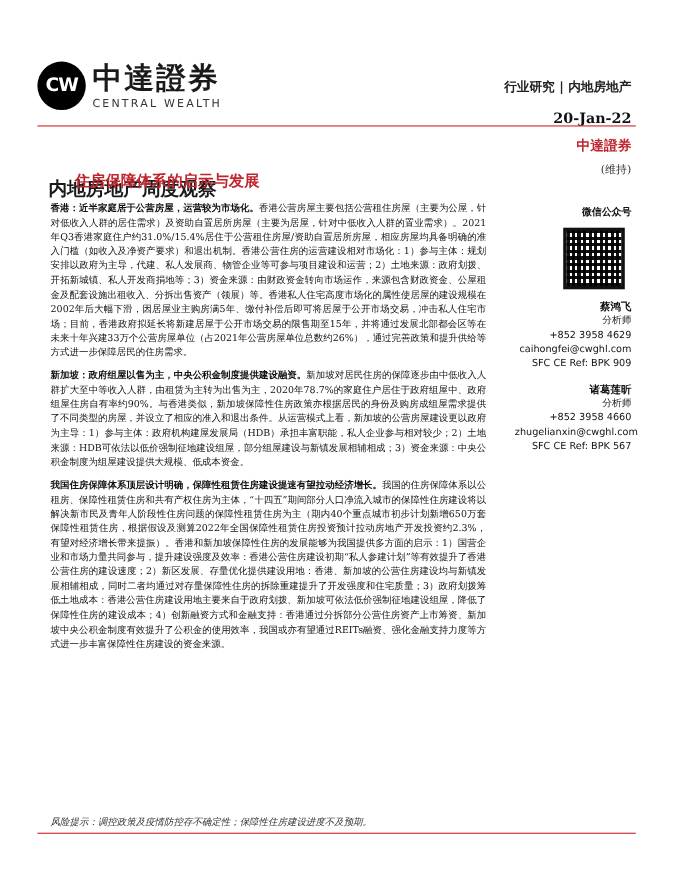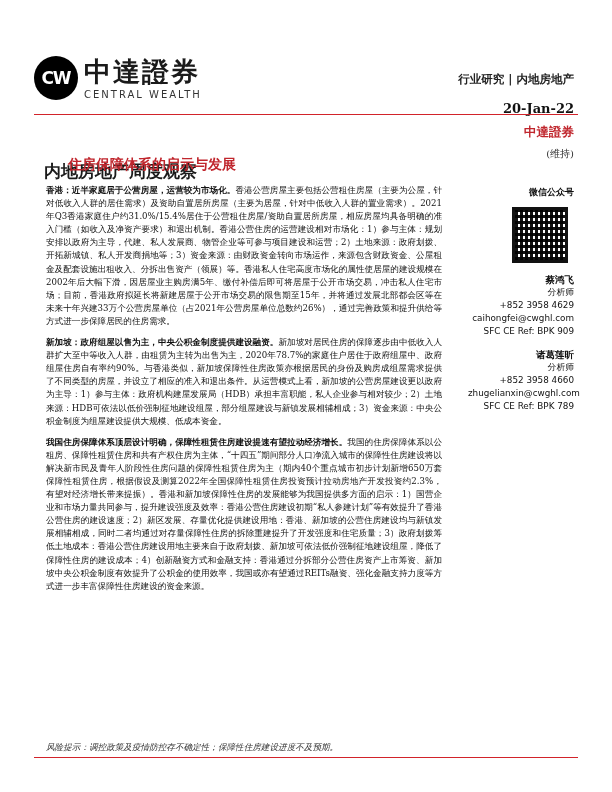--- a/index.html
+++ b/index.html
@@ -72,18 +72,18 @@
     <div>分析师</div>
     <div>+852 3958 4629</div>
     <div>caihongfei@cwghl.com</div>
     <div>SFC CE Ref: BPK 909</div>
   </div>
   <div class="analyst">
     <div class="nm">诸葛莲昕</div>
     <div>分析师</div>
     <div>+852 3958 4660</div>
     <div>zhugelianxin@cwghl.com</div>
-    <div>SFC CE Ref: BPK 789</div>
+    <div>SFC CE Ref: BPK 567</div>
   </div>
 </div>
 
 <div class="risk">风险提示：调控政策及疫情防控存不确定性；保障性住房建设进度不及预期。</div>
 <div class="rule bottom"></div>
 
 </body></html>

